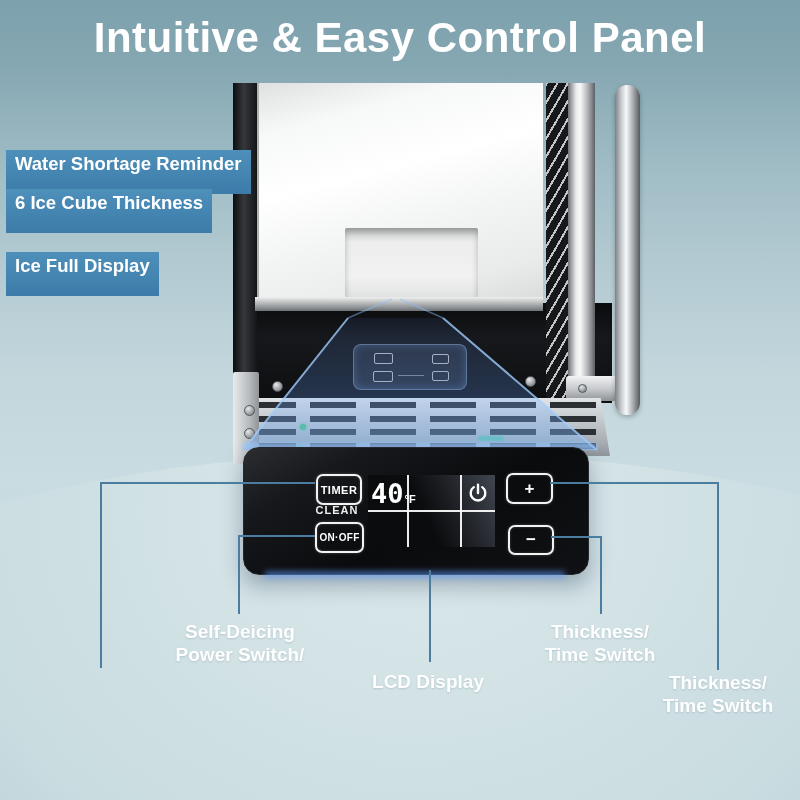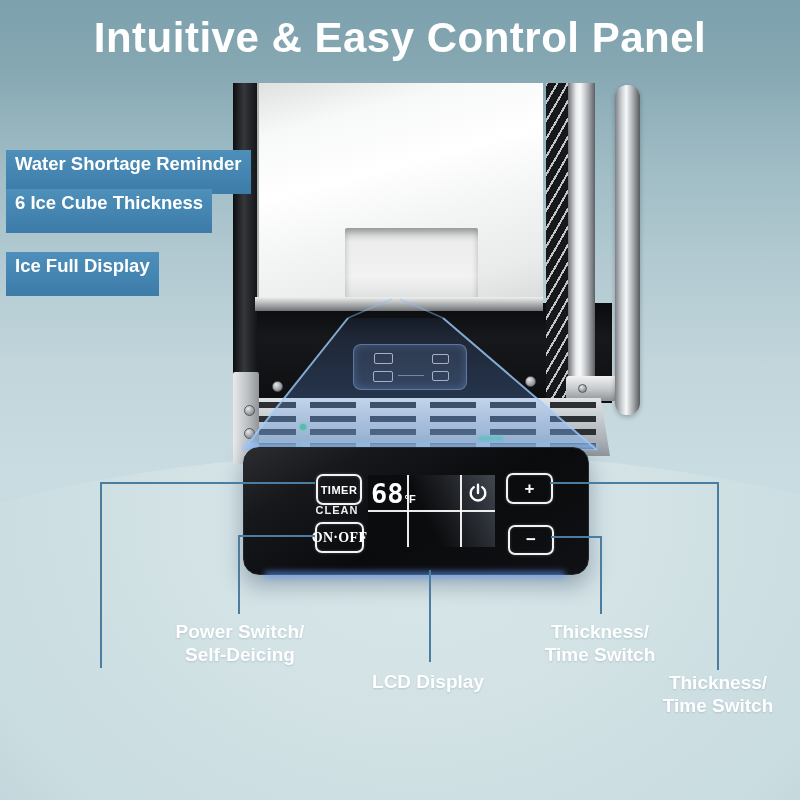--- a/index.html
+++ b/index.html
@@ -68,21 +68,21 @@
   .panel{left:243px;top:447px;width:344px;height:126px;border-radius:16px;
     background:linear-gradient(150deg,#2b2d31 0%,#17181c 22%,#0a0b0d 55%,#101114 100%);
     border:1px solid #26282c;
     box-shadow:0 10px 22px rgba(30,50,80,.35);}
   .pbtn{position:absolute;display:flex;align-items:center;justify-content:center;
     border:2px solid #f3f3f3;border-radius:7px;color:#fff;font-weight:bold;
     box-shadow:0 0 3px rgba(255,255,255,.25),inset 0 0 3px rgba(255,255,255,.2);}
   .btn-timer{left:72px;top:26px;width:42px;height:27px;font-size:11px;letter-spacing:.5px;}
   .lbl-clean{position:absolute;left:70px;top:56px;width:46px;text-align:center;color:#eee;
     font-size:11px;font-weight:bold;letter-spacing:1px;}
-  .btn-onoff{left:71px;top:74px;width:45px;height:27px;font-size:14px;letter-spacing:.3px;font-family:Liberation Serif, serif;}
+  .btn-onoff{left:71px;top:74px;width:45px;height:27px;font-size:10px;letter-spacing:.3px;}
   .btn-plus{left:262px;top:25px;width:43px;height:27px;font-size:17px;}
   .btn-minus{left:264px;top:77px;width:42px;height:26px;font-size:17px;}
   .lcd{left:124px;top:27px;width:127px;height:72px;position:absolute;overflow:hidden;
     background:linear-gradient(245deg,rgba(130,140,160,.45) 0%,rgba(130,140,160,.12) 38%,rgba(0,0,0,0) 55%),#0b0c0e;}
   .lcd .v1{position:absolute;left:39px;top:0;width:2px;height:100%;background:rgba(255,255,255,.92);}
   .lcd .v2{position:absolute;left:92px;top:0;width:2px;height:100%;background:rgba(255,255,255,.92);}
   .lcd .h1{position:absolute;left:0;top:35px;width:100%;height:2px;background:rgba(255,255,255,.92);}
   .temp{position:absolute;left:3px;top:5px;display:flex;align-items:flex-end;color:#fff;}
   .temp .val{font-family:"DejaVu Sans Mono",monospace;font-weight:bold;font-size:27px;line-height:1;}
   .temp .unit{font-size:11px;font-weight:bold;margin:0 0 2px 1px;}
@@ -160,21 +160,21 @@
 <div class="abs panel">
   <div class="pbtn btn-timer">TIMER</div>
   <div class="lbl-clean">CLEAN</div>
   <div class="pbtn btn-onoff">ON·OFF</div>
 
   <div class="lcd">
     <div class="v1"></div>
     <div class="v2"></div>
     <div class="h1"></div>
     <div class="temp">
-      <span class="val">68</span>
+      <span class="val">40</span>
       <span class="unit">°F</span>
     </div>
     <svg class="power-ic" width="22" height="22" viewBox="0 0 24 24">
       <path d="M12 3v9" stroke="#fff" stroke-width="2.6" stroke-linecap="round" fill="none"></path>
       <path d="M7.4 5.6a8 8 0 1 0 9.2 0" stroke="#fff" stroke-width="2.6" stroke-linecap="round" fill="none"></path>
     </svg>
   </div>
 
   <div class="pbtn btn-plus">+</div>
   <div class="pbtn btn-minus">−</div>
@@ -199,22 +199,22 @@
 <div class="abs cl" style="left:238px;top:535px;width:2px;height:79px;"></div>
 <div class="abs cl" style="left:429px;top:570px;width:2px;height:92px;"></div>
 <div class="abs cl" style="left:551px;top:536px;width:51px;height:2px;"></div>
 <div class="abs cl" style="left:600px;top:536px;width:2px;height:78px;"></div>
 <div class="abs cl" style="left:550px;top:482px;width:169px;height:2px;"></div>
 <div class="abs cl" style="left:717px;top:482px;width:2px;height:188px;"></div>
 
 <div class="abs cl-label" style="left:10px;top:673px;width:180px;">
 </div>
 <div class="abs cl-label" style="left:147px;top:620px;width:186px;">
+  <span>Self-Deicing</span>
   <span>Power Switch/</span>
-  <span>Self-Deicing</span>
 </div>
 <div class="abs cl-label" style="left:338px;top:670px;width:180px;">
   <span>LCD Display</span>
 </div>
 <div class="abs cl-label" style="left:508px;top:620px;width:184px;">
   <span>Thickness/</span>
   <span>Time Switch</span>
 </div>
 <div class="abs cl-label" style="left:626px;top:671px;width:184px;">
   <span>Thickness/</span>

